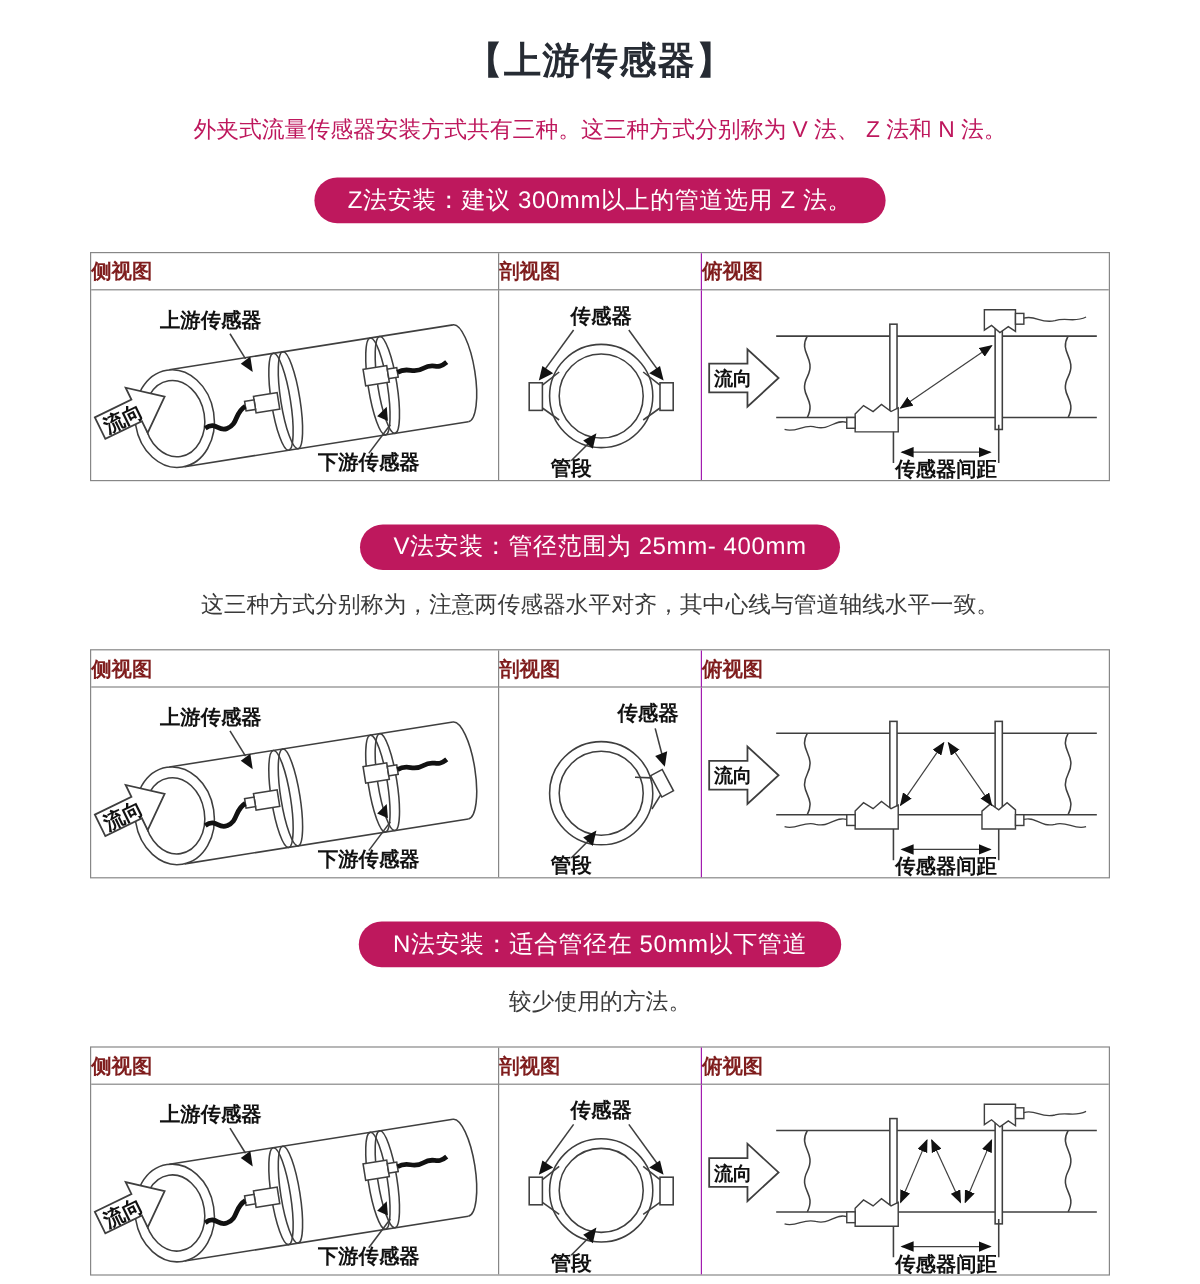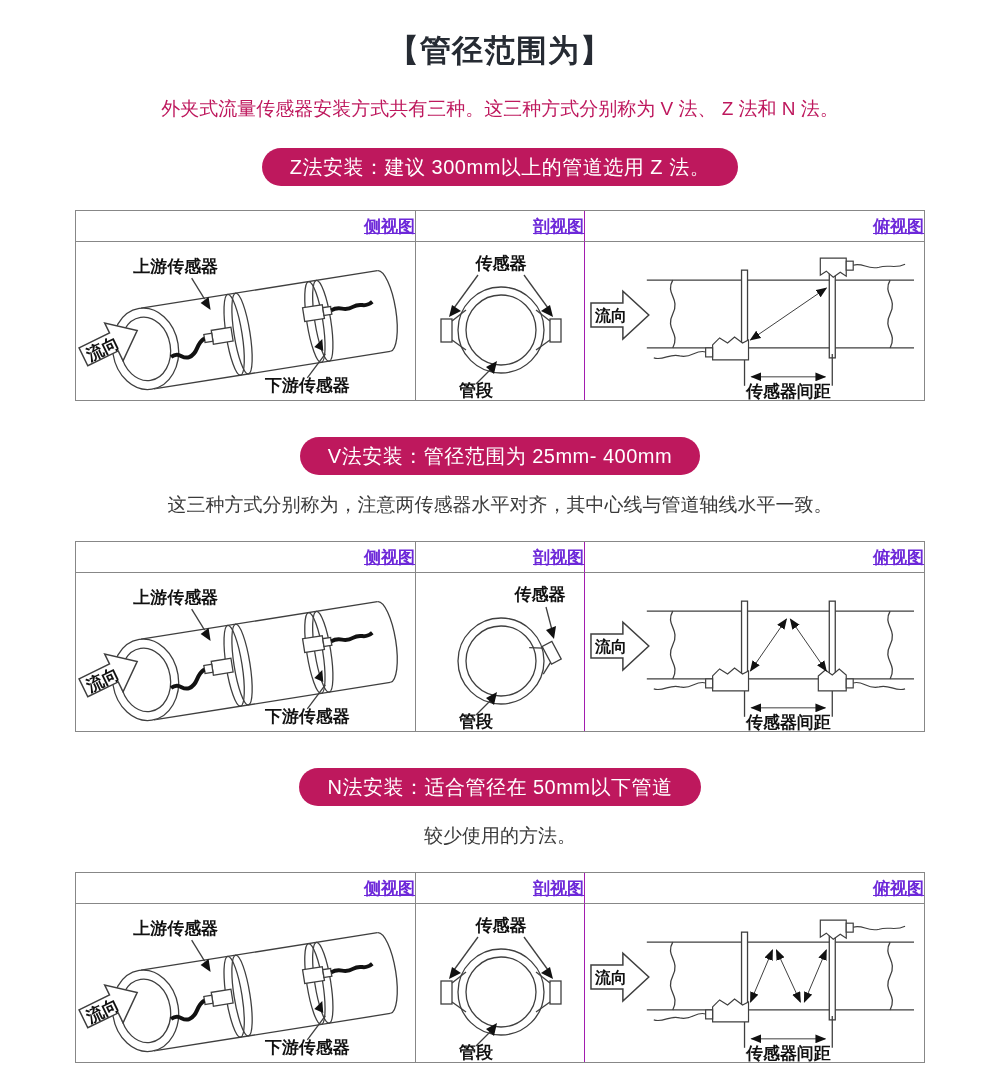--- a/index.html
+++ b/index.html
@@ -27,23 +27,22 @@
   .note{
     text-align:center;font-size:19px;color:#3a3a3a;margin:18px 0 0 0;line-height:24px;
   }
   .dtable{
     width:848px;margin:24px auto 0 auto;
     display:grid;grid-template-columns:339px 170px 339px;
     border:1px solid #878787;background:#fff;
   }
   .hcell{
     border-bottom:1px solid #878787;
-    text-align:right;font-size:17px;font-weight:bold;color:#6d28d9;
+    text-align:left;font-size:17px;font-weight:bold;color:#7f1d1d;
     padding:4px 0 3px 0;
-    text-decoration:underline;
   }
   .hcell.mid, .dcell.mid{border-left:1px solid #878787;border-right:1px solid #a21caf;}
   .dcell{height:158px;position:relative;overflow:hidden;}
   svg{display:block;font-family:inherit;}
   svg text{fill:#111;font-weight:bold;}
 </style>
 </head>
 <body>
 
 <svg width="0" height="0" style="position:absolute" aria-hidden="true">
@@ -149,21 +148,21 @@
       <path d="M206,46 L242,98" marker-start="url(#ah)" marker-end="url(#ah)"></path>
     </g>
     <g id="sym-beam-n" stroke="#3f3f3f" stroke-width="1" fill="none">
       <path d="M166,98 L188,46" marker-start="url(#ah)" marker-end="url(#ah)"></path>
       <path d="M192,46 L216,98" marker-start="url(#ah)" marker-end="url(#ah)"></path>
       <path d="M220,98 L242,46" marker-start="url(#ah)" marker-end="url(#ah)"></path>
     </g>
   </defs>
 </svg>
 
-<h1 class="page-title">【管径范围为】</h1>
+<h1 class="page-title">【上游传感器】</h1>
 <p class="intro">外夹式流量传感器安装方式共有三种。这三种方式分别称为 V 法、 Z 法和 N 法。</p>
 
 <section class="section">
   <div class="pill">Z法安装：建议 300mm以上的管道选用 Z 法。</div>
   <div class="dtable">
     <div class="hcell">侧视图</div>
     <div class="hcell mid">剖视图</div>
     <div class="hcell">俯视图</div>
 
     <div class="dcell">

